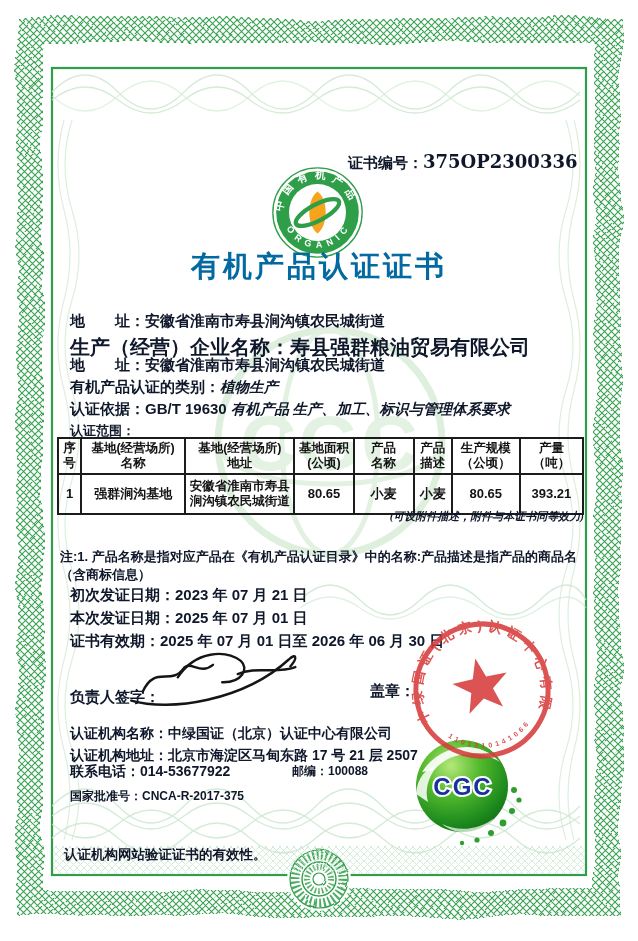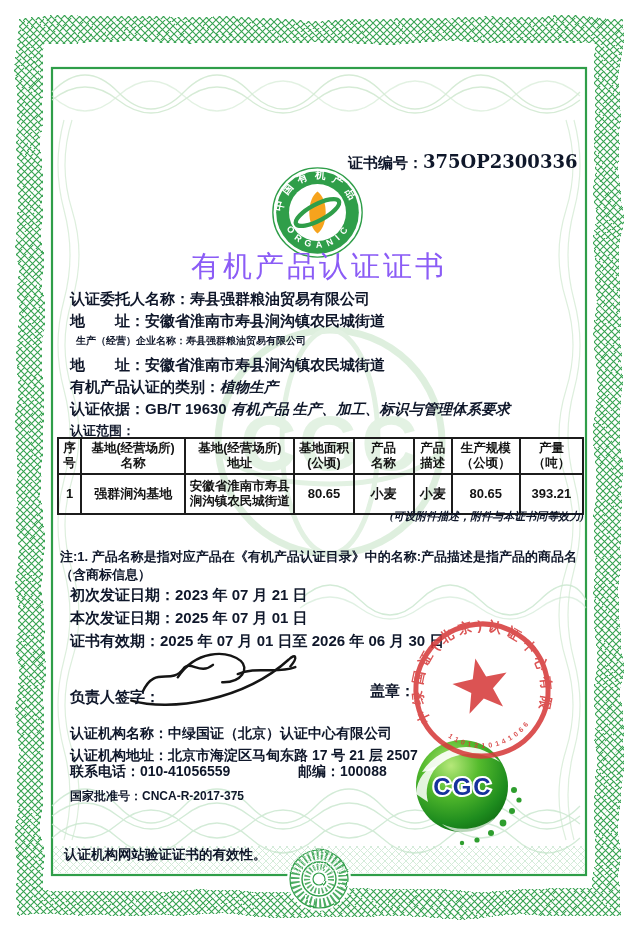--- a/index.html
+++ b/index.html
@@ -2,22 +2,22 @@
 <html><head>
 <meta charset="utf-8">
 <style>
   html,body{margin:0;padding:0;background:#fff;}
   .page{position:relative;width:638px;height:941px;background:#ffffff;overflow:hidden;
         font-family:"Liberation Sans","DejaVu Sans",sans-serif;color:#111;}
   .abs{position:absolute;left:0;top:0;}
   .line{position:absolute;white-space:nowrap;font-weight:700;color:#0f172a;}
   .serif{font-family:"DejaVu Serif","Liberation Serif",serif;}
   .kai{font-family:Liberation Serif, serif;font-style:italic;font-weight:600;}
-  .title{position:absolute;left:0;width:638px;text-align:center;font-weight:400;
-         font-size:29px;letter-spacing:3px;color:#8b5cf6;}
+  .title{position:absolute;left:0;width:638px;text-align:center;font-weight:700;
+         font-size:29px;letter-spacing:3px;color:#0369a1;}
   table.scope{position:absolute;left:57px;top:437px;width:527px;border-collapse:collapse;
               table-layout:fixed;background:transparent;}
   table.scope td{border:2px solid #1c1c1c;text-align:center;vertical-align:middle;
                  font-weight:700;padding:1px 1px;line-height:1.22;color:#131313;}
   .th{font-size:12.5px;}
   .cell{font-size:13px;}
   .addrcell{font-size:12.5px;border-radius:18px;}
 </style>
 </head>
 <body>
@@ -105,23 +105,22 @@
     <path d="M0 -22 C 11.5 -14 11.5 14 0 22 C -11.5 14 -11.5 -14 0 -22 Z" fill="#f6a31d"></path>
     <g transform="rotate(-28)">
       <ellipse rx="25.5" ry="8.5" fill="none" stroke="#2f9e49" stroke-width="4.5"></ellipse>
     </g>
     <text font-size="11" font-weight="700" fill="#ffffff"><textPath href="#oaTop" startOffset="8" textLength="100">中国有机产品</textPath></text>
     <text font-size="9.5" font-weight="700" fill="#ffffff" letter-spacing="3"><textPath href="#oaBot" startOffset="2" textLength="82">ORGANIC</textPath></text>
   </svg>
 
   <div class="title" style="top:247px">有机产品认证证书</div>
 
-  <div class="line" style="left:70px;top:290px;font-size:15px">认证委托人名称：寿县强群粮油贸易有限公司</div>
   <div class="line" style="left:70px;top:312px;font-size:15px">地　　址：安徽省淮南市寿县涧沟镇农民城街道</div>
-  <div class="line" style="left:76px;top:334px;font-size:10px">生产（经营）企业名称：寿县强群粮油贸易有限公司</div>
+  <div class="line" style="left:70px;top:334px;font-size:20px">生产（经营）企业名称：寿县强群粮油贸易有限公司</div>
   <div class="line" style="left:70px;top:356px;font-size:15px">地　　址：安徽省淮南市寿县涧沟镇农民城街道</div>
   <div class="line" style="left:70px;top:378px;font-size:15px"><span>有机产品认证的类别：</span><span class="kai" style="font-size:14.5px">植物生产</span></div>
   <div class="line" style="left:70px;top:400px;font-size:15px"><span>认证依据：</span><span>GB/T 19630</span><span> </span><span class="kai" style="font-size:14.5px">有机产品 生产、加工、标识与管理体系要求</span></div>
   <div class="line" style="left:70px;top:422px;font-size:13px">认证范围：</div>
 
   <table class="scope">
     <colgroup>
       <col style="width:23px">
         <col style="width:104px">
         <col style="width:109px">
@@ -197,22 +196,22 @@
       <path d="M58 32 C 78 6, 108 8, 122 20 C 130 28, 122 42, 102 40"></path>
       <path d="M10 52 C 48 66, 122 60, 170 22 C 177 16, 180 20, 171 29"></path>
       <path d="M118 33 C 138 26, 155 36, 176 30"></path>
     </g>
   </svg>
   <div class="line" style="left:70px;top:688px;font-size:15px">负责人签字：</div>
   <div class="line" style="left:370px;top:682px;font-size:15px">盖章：</div>
 
   <div class="line" style="left:70px;top:725px;font-size:14px">认证机构名称：中绿国证（北京）认证中心有限公司</div>
   <div class="line" style="left:70px;top:747px;font-size:14px">认证机构地址：北京市海淀区马甸东路 17 号 21 层 2507</div>
-  <div class="line" style="left:70px;top:763px;font-size:14px">联系电话：010-41056559</div>
-  <div class="line" style="left:298px;top:763px;font-size:14px">邮编：100088</div>
+  <div class="line" style="left:70px;top:763px;font-size:14px">联系电话：014-53677922</div>
+  <div class="line" style="left:292px;top:763px;font-size:12px">邮编：100088</div>
   <div class="line" style="left:70px;top:788px;font-size:12px">国家批准号：CNCA-R-2017-375</div>
 
   <div class="line" style="left:64px;top:846px;font-size:13.5px">认证机构网站验证证书的有效性。</div>
 
   <svg class="abs" style="left:402px;top:736px" width="130" height="120" viewBox="-60 -50 130 120">
     <defs>
       <radialGradient id="gg" cx="38%" cy="28%" r="80%">
         <stop offset="0%" stop-color="#b6e87a"></stop>
         <stop offset="38%" stop-color="#55bb2d"></stop>
         <stop offset="78%" stop-color="#1e8c1e"></stop>

